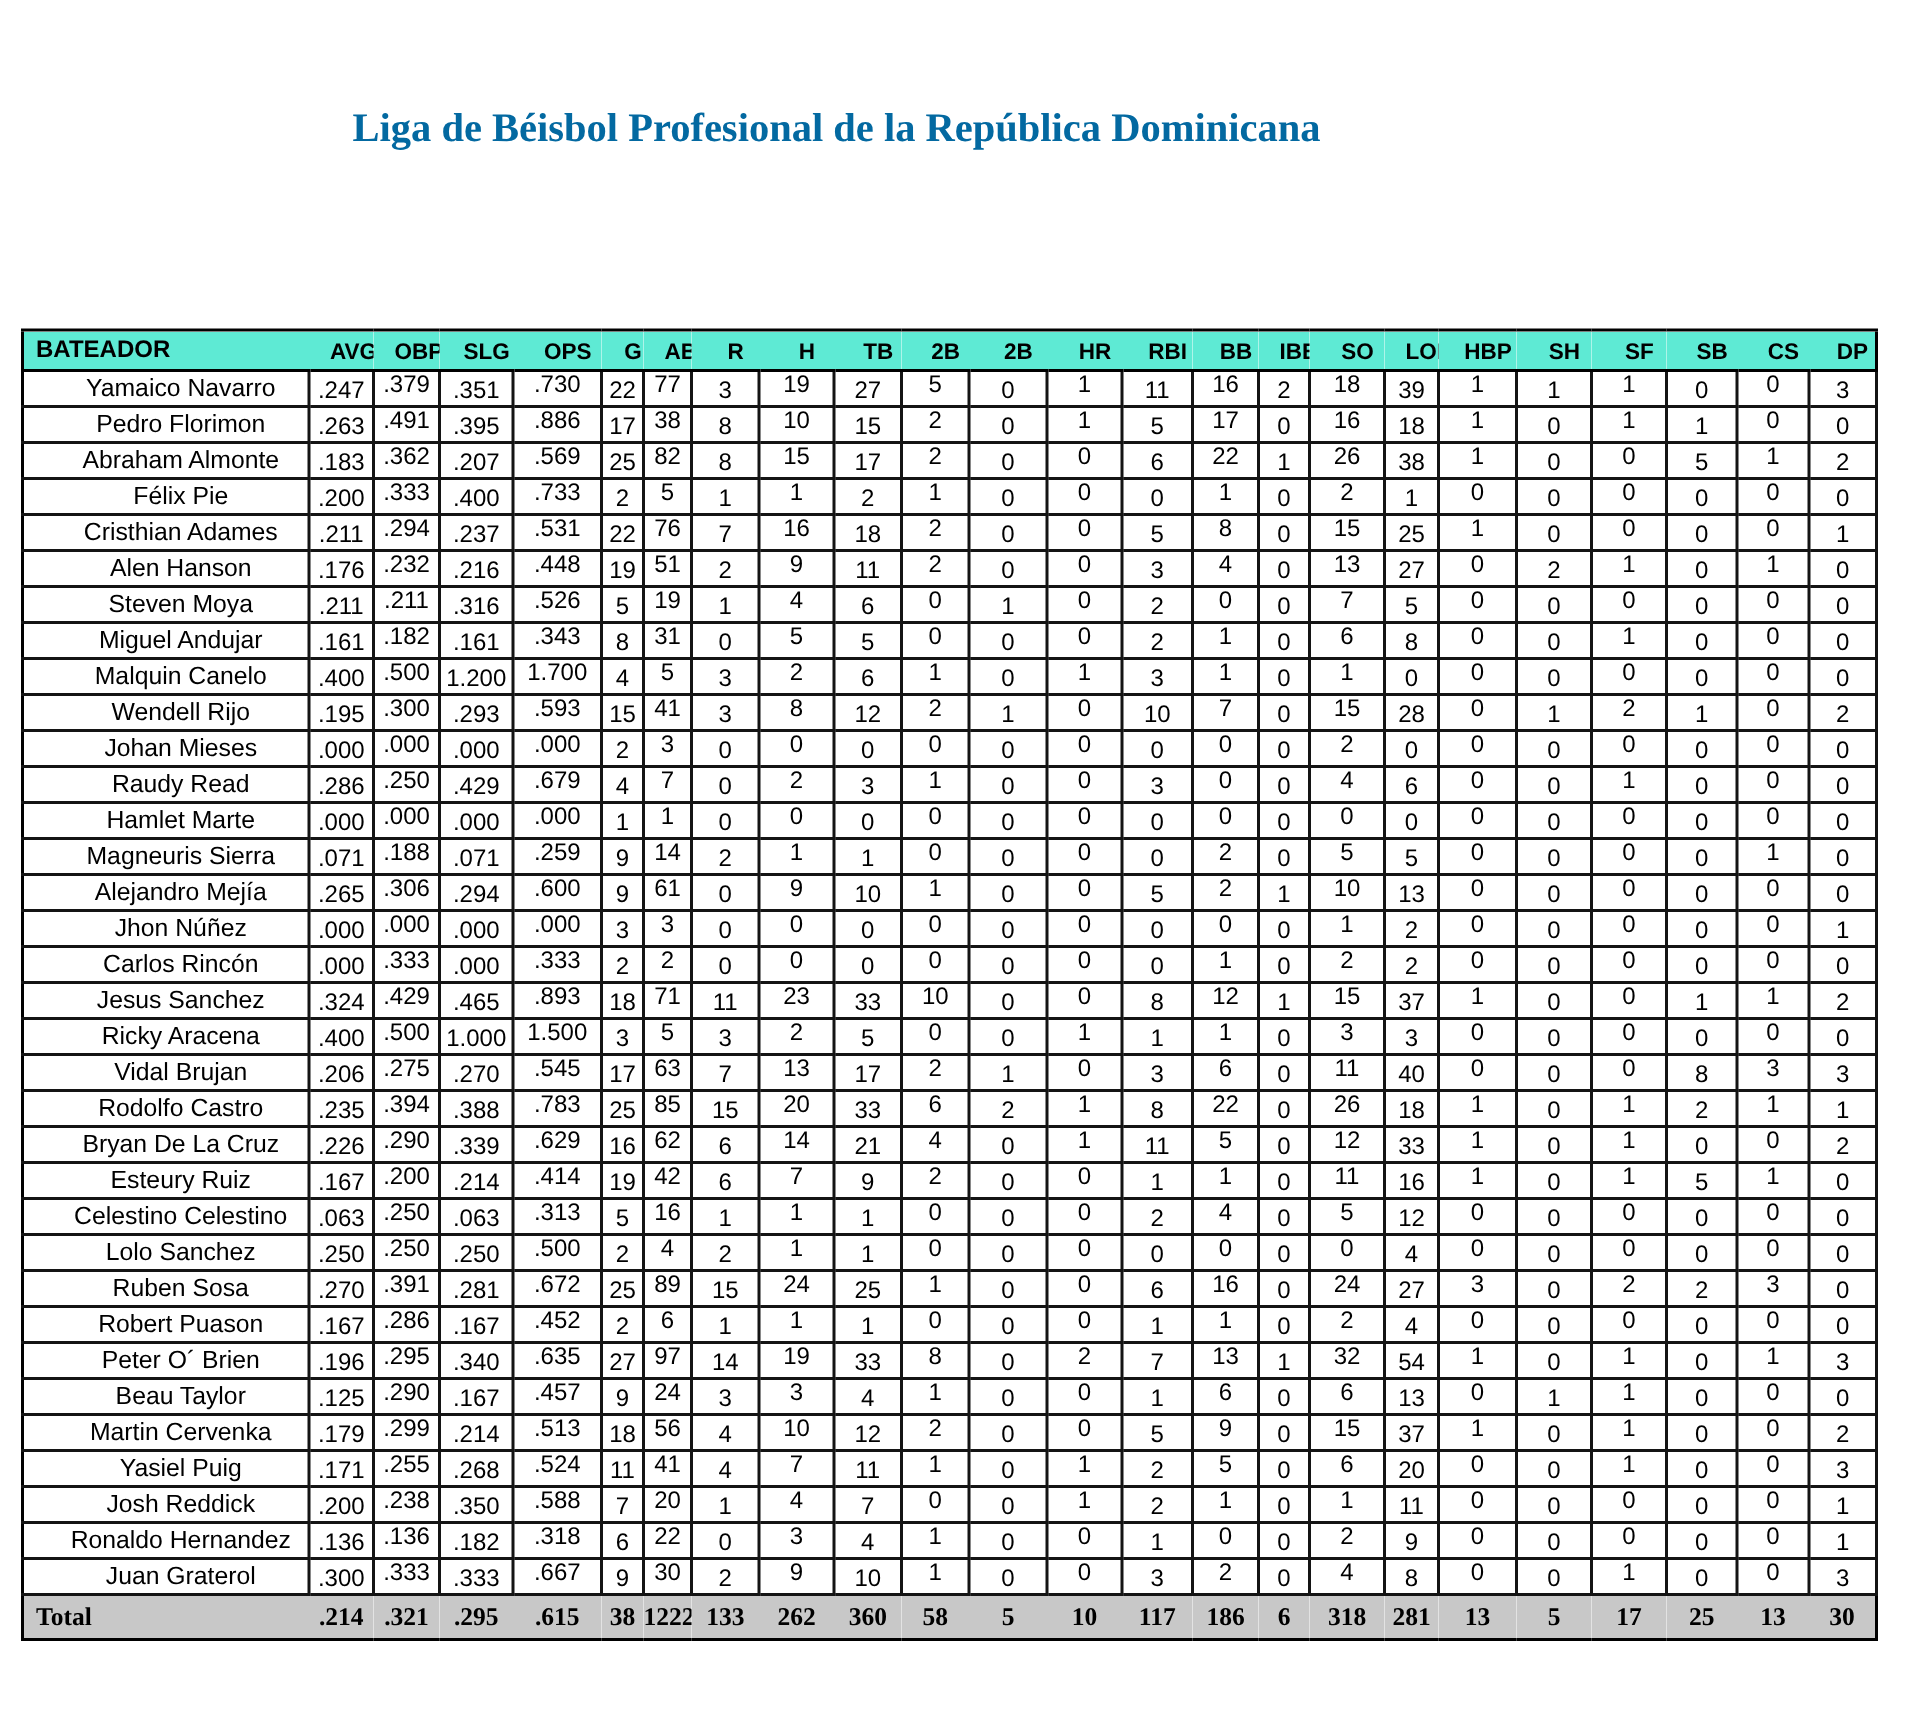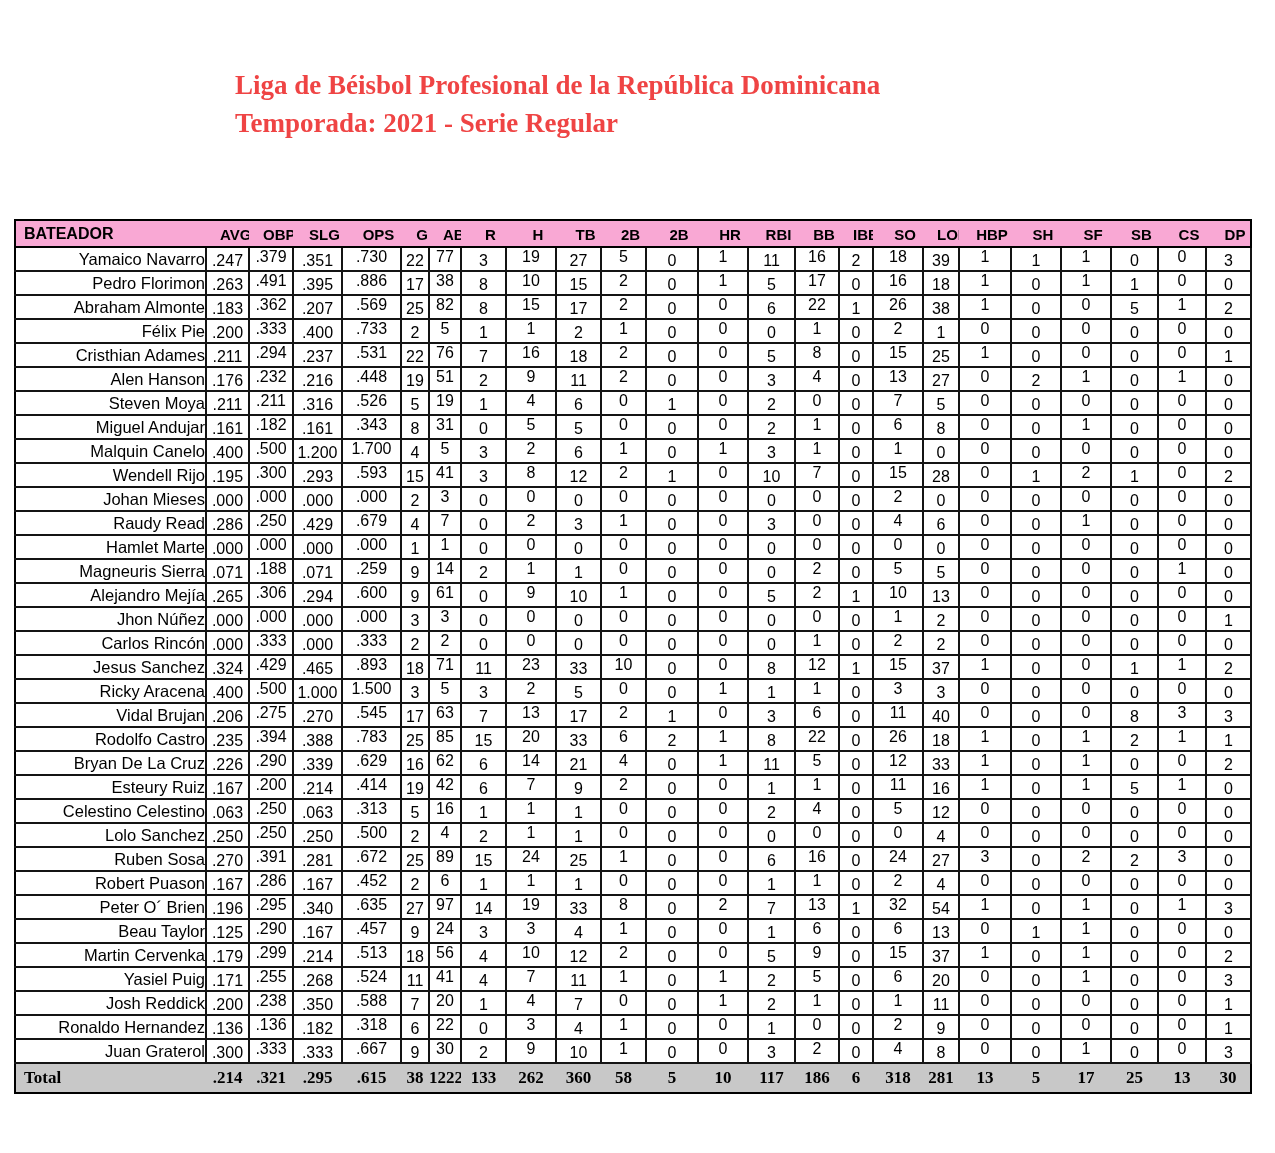--- a/index.html
+++ b/index.html
@@ -7,49 +7,49 @@
   .page {
     position:relative; width:1275px; height:1153px; background:#ffffff;
     font-family:"Liberation Sans", sans-serif; color:#000; overflow:hidden;
   }
 
   
   .brand { position:absolute; left:26px; top:56px; width:242px; height:148px; }
   .titles {
     position:absolute; left:235px; top:66px; width:760px;
     font-family:"Liberation Serif", serif; font-weight:bold;
-    font-size:27px; line-height:38px; color:#ef4444;
+    font-size:27px; line-height:38px; color:#0369a1;
   }
   .right-title {
     position:absolute; left:963px; top:103px;
     font-family:"Liberation Serif", serif; font-weight:bold;
     font-size:37px; letter-spacing:1px;
   }
 
   
   .stats-wrap { position:absolute; left:14px; top:219px; }
   table.stats {
     border-collapse:collapse; table-layout:fixed; width:1236px;
     border:2px solid #000;
   }
   table.stats thead th {
-    background:#f9a8d4;
+    background:#5eead4;
     border-top:2px solid #000; border-bottom:2px solid #000;
     font-size:15px; font-weight:bold; text-align:center;
     padding:4px 0 3px 14px; white-space:nowrap; overflow:hidden;
   }
   table.stats thead th.name-col { text-align:left; padding-left:8px; font-size:16px; }
   table.stats tbody td {
     border:2px solid #141414;
     height:23px; line-height:22px;
     text-align:center; font-size:16px; padding:0;
     white-space:nowrap; overflow:hidden;
   }
   table.stats tbody td.name {
-    text-align:right; padding-left:20px; font-size:16.5px; border-left:none;
+    text-align:center; padding-left:20px; font-size:16.5px; border-left:none;
   }
   table.stats tbody td .v { position:relative; display:inline-block; }
   
   table.stats tbody td:nth-child(2n) .v   { top:2px; }
   table.stats tbody td:nth-child(2n+1) .v { top:-2px; }
   table.stats tfoot td {
     background:#c8c8c8;
     border-top:2px solid #000; border-bottom:2px solid #000;
     border-left:none; border-right:none;
     font-family:"Liberation Serif", serif; font-weight:bold;
@@ -59,21 +59,20 @@
   table.stats tfoot td.name { text-align:left; padding-left:8px; }
 </style>
 </head>
 <body>
 
 <div class="page">
 
 
   <div class="titles">
     <div>Liga de Béisbol Profesional de la República Dominicana</div>
-    <div>Temporada: 2021 - Serie Regular</div>
   </div>
 
   <div class="stats-wrap">
     <table class="stats">
       <colgroup>
           <col style="width: 191px;">
           <col style="width: 43px;">
           <col style="width: 44px;">
           <col style="width: 49px;">
           <col style="width: 59px;">

